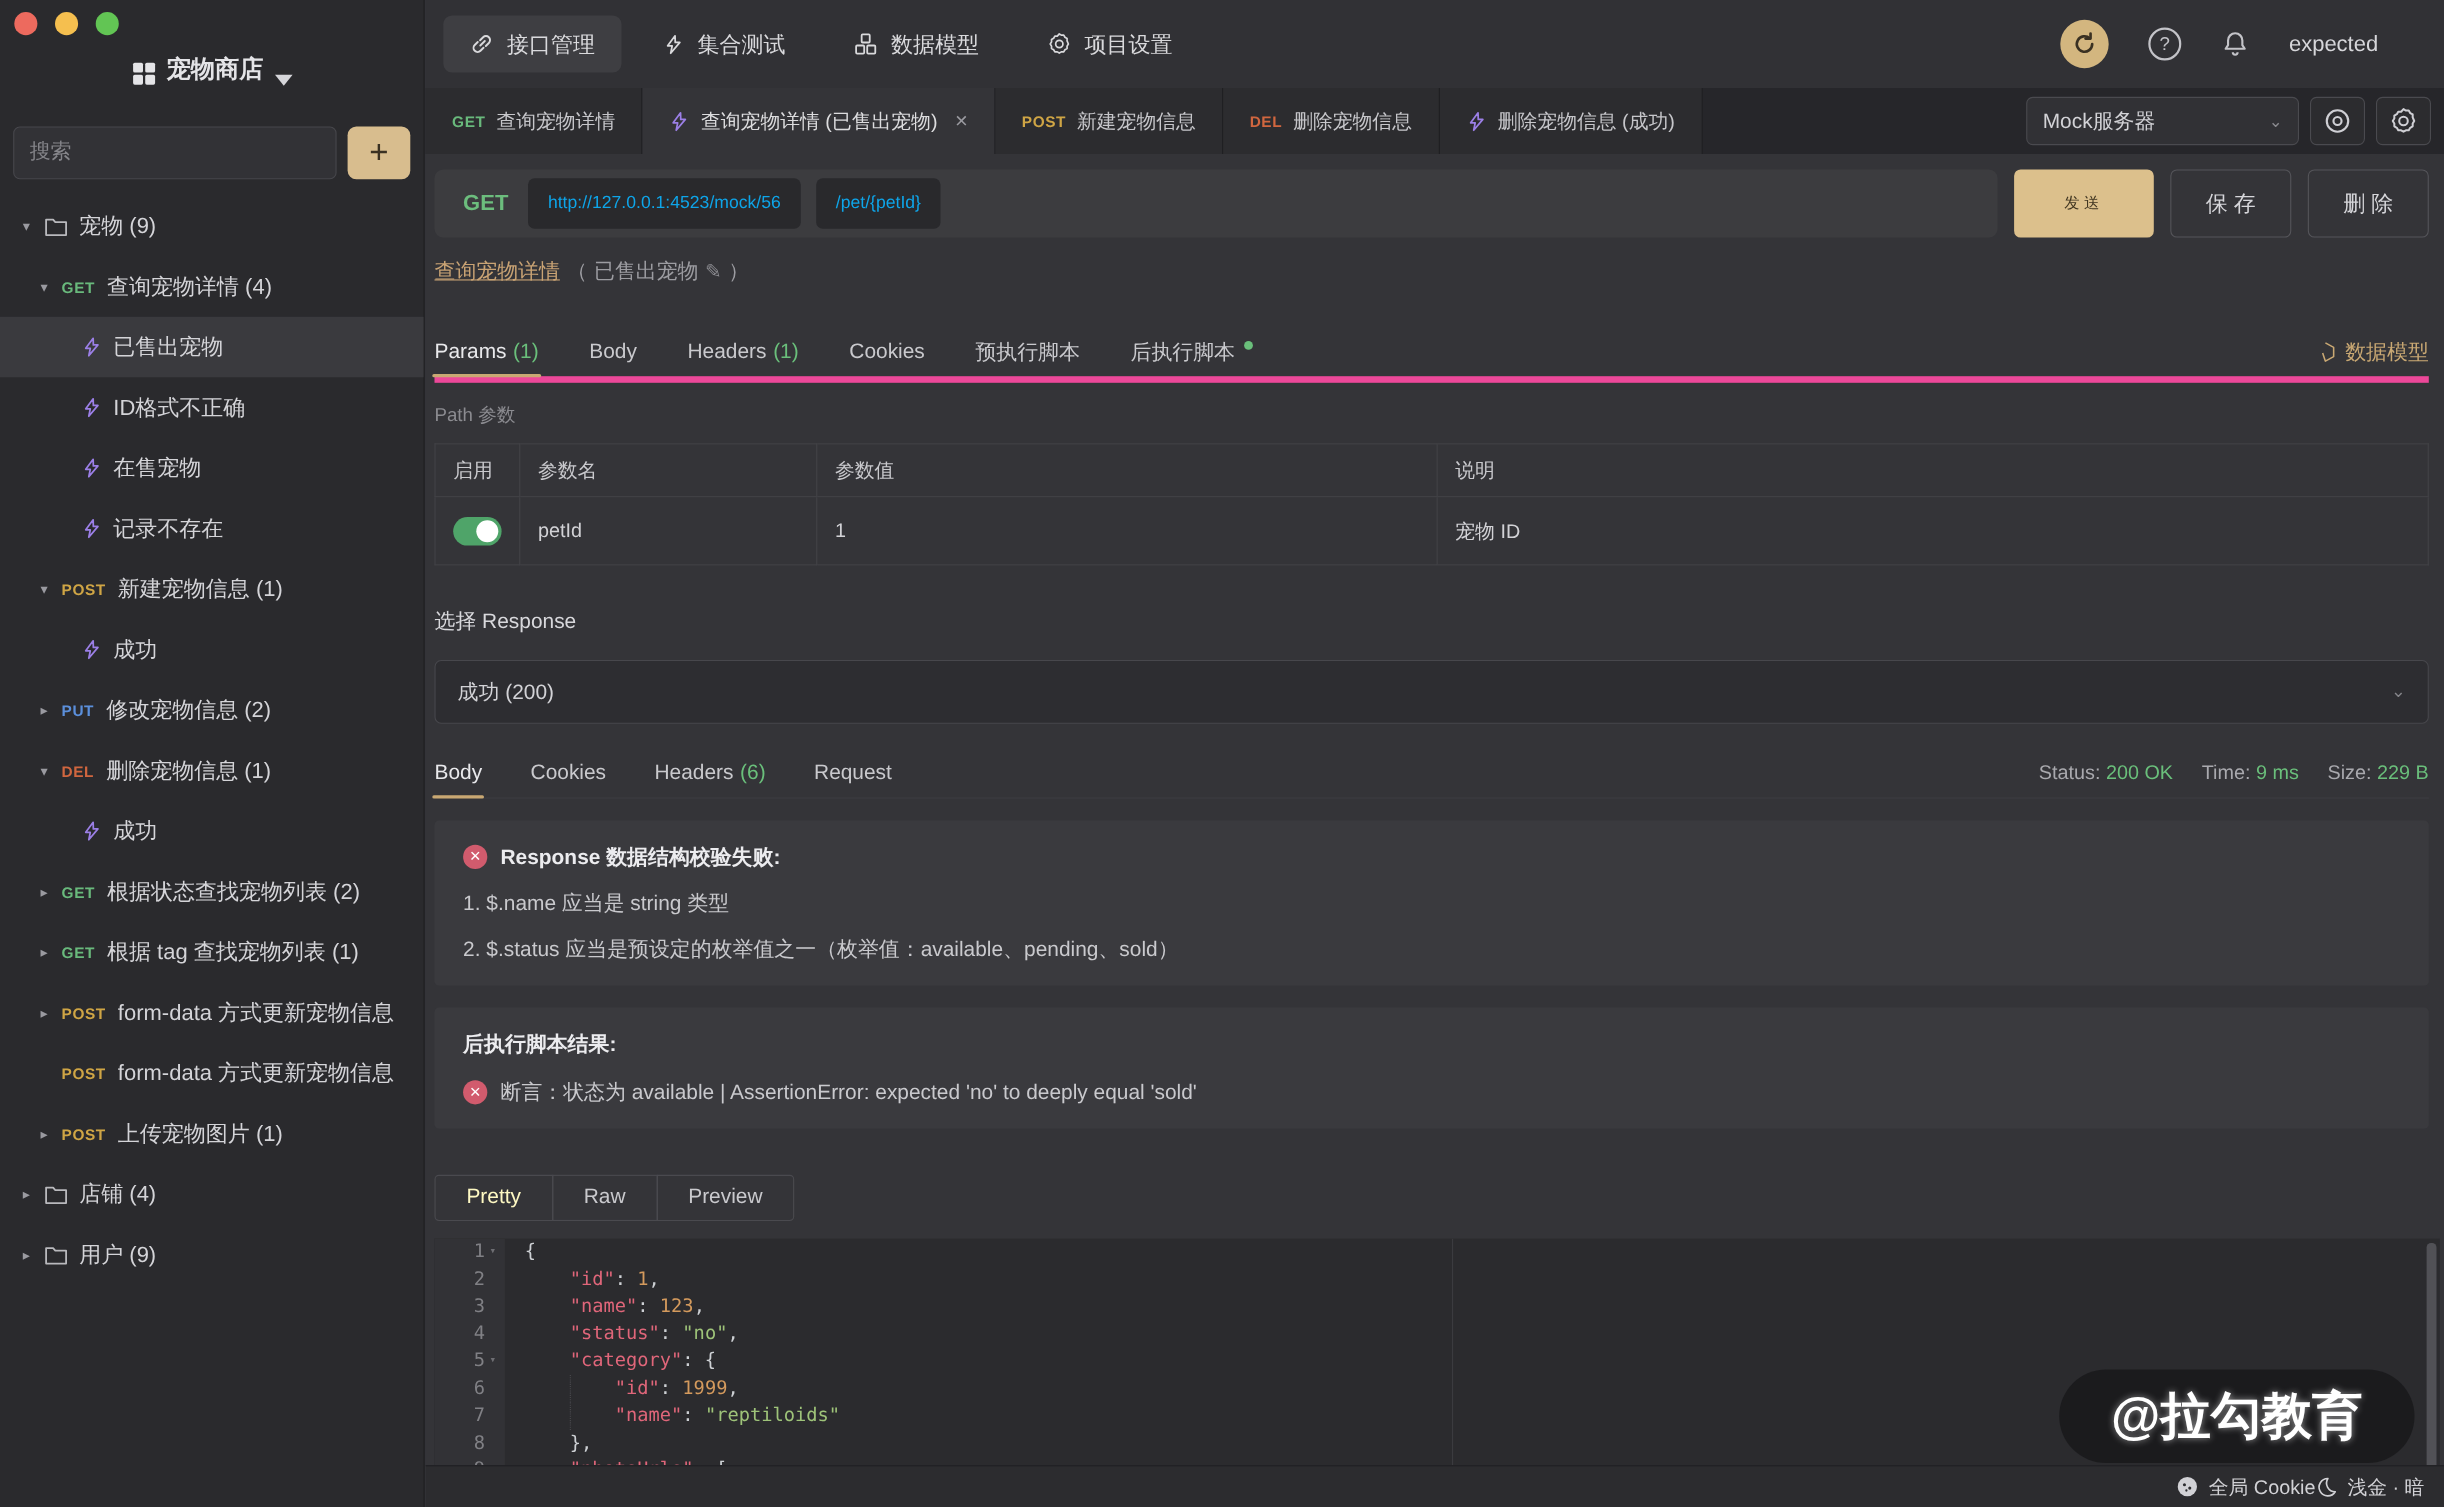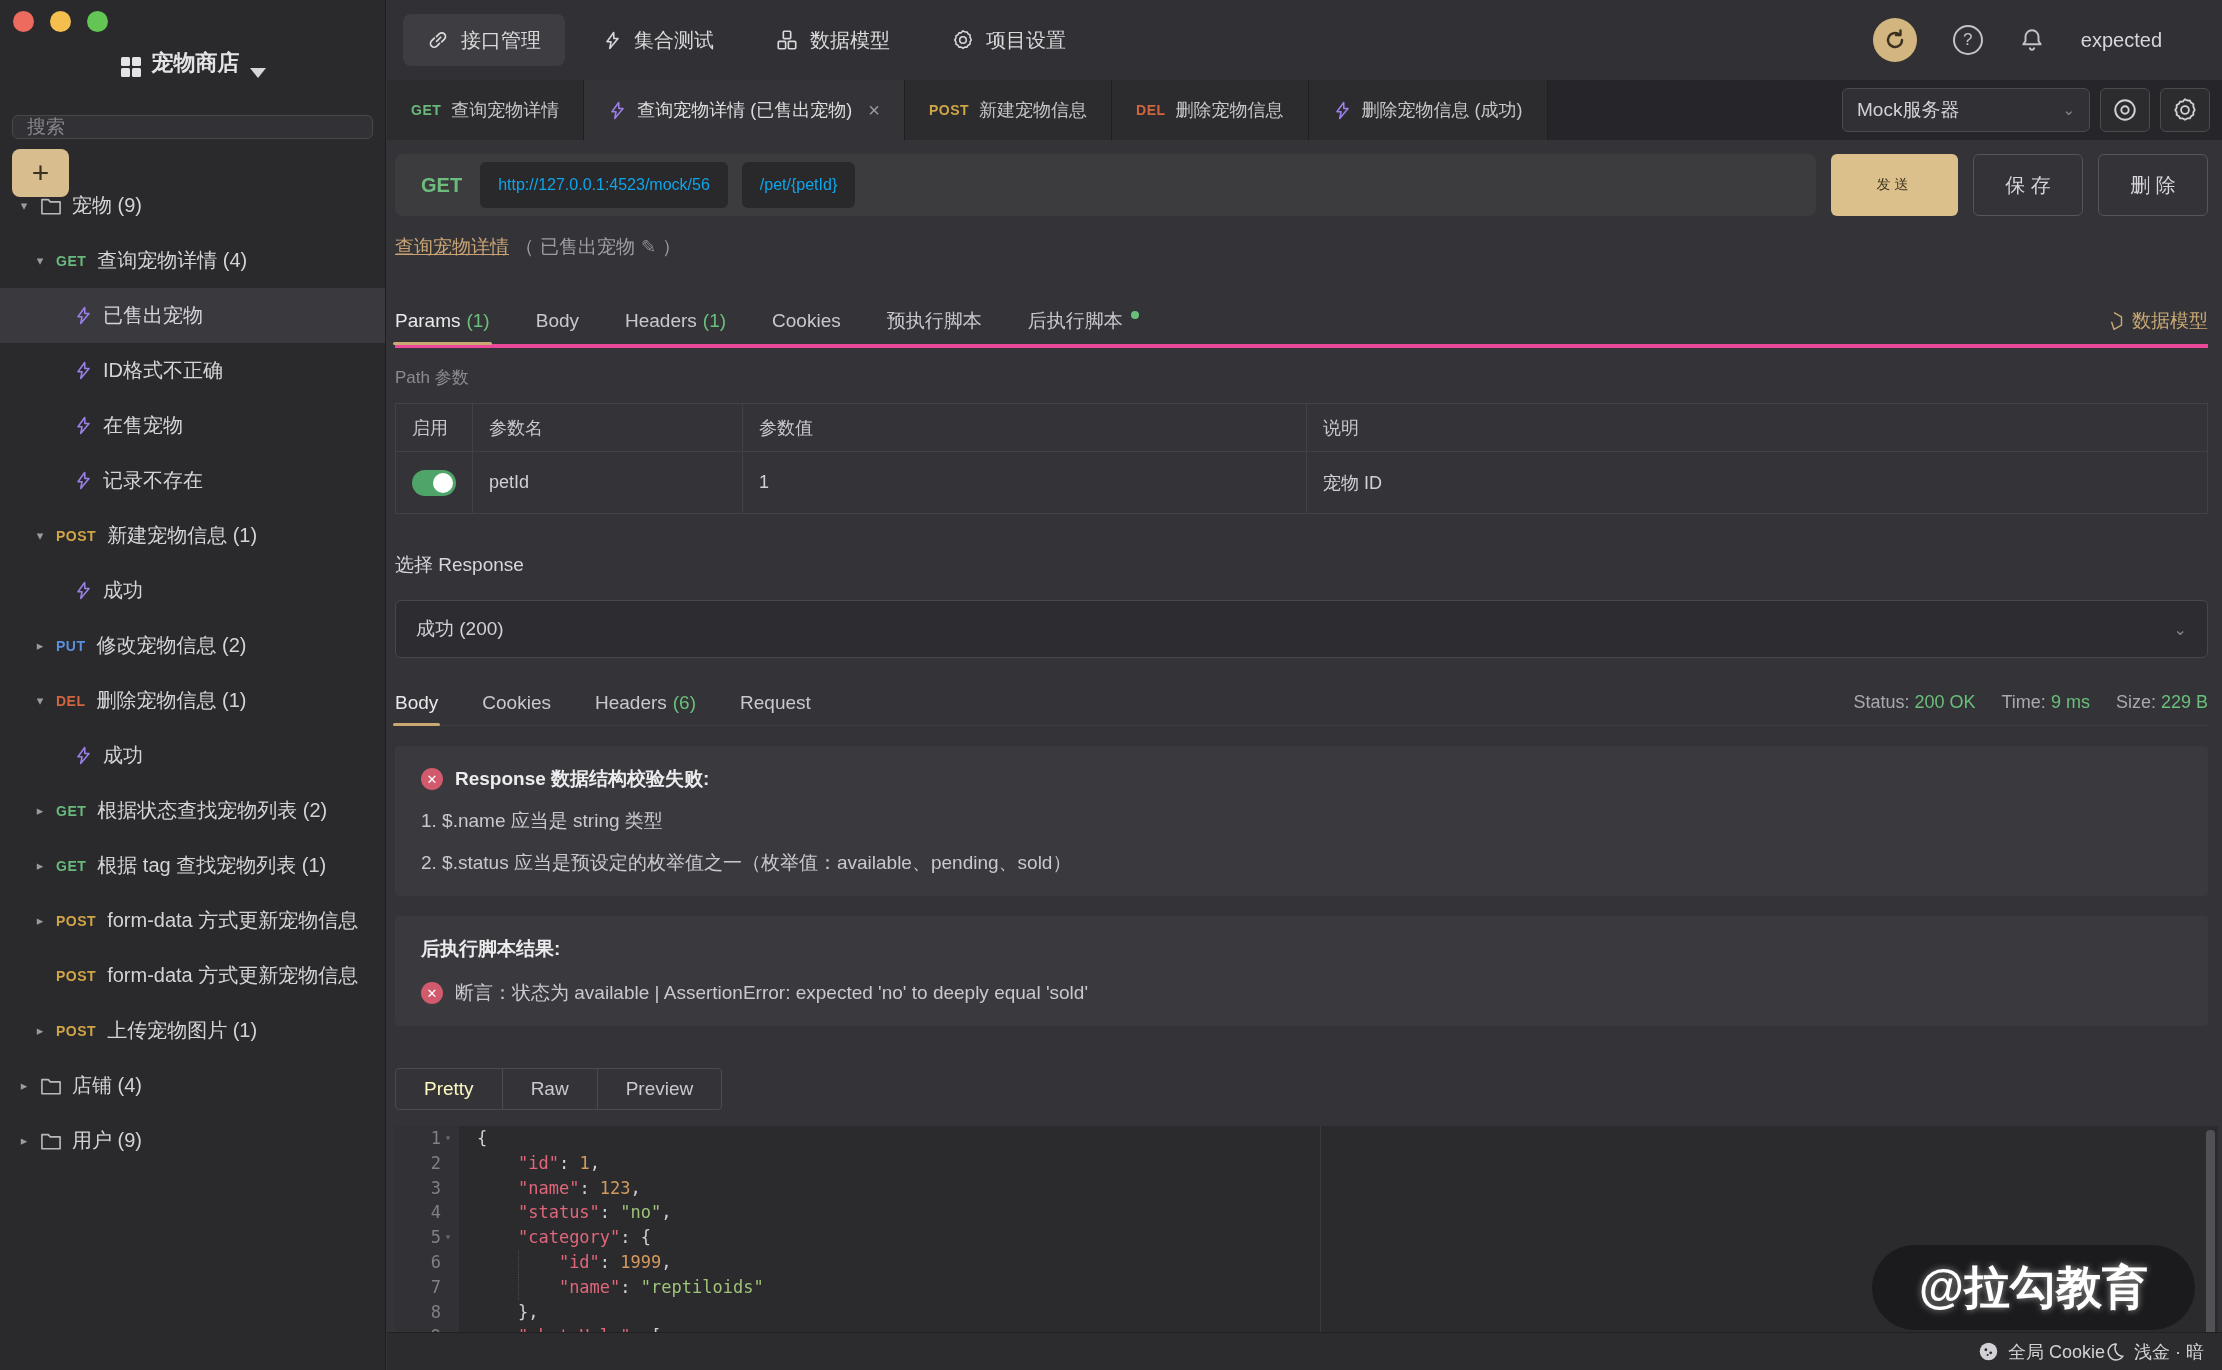--- a/index.html
+++ b/index.html
@@ -11,21 +11,21 @@
   .sidebar { position:absolute; left:0; top:0; width:386px; height:1370px;
     background:#2a2a2d; border-right:1px solid #1e1e21; }
   .traffic { position:absolute; top:11px; left:13px; display:flex; gap:16px; }
   .traffic span { width:21px; height:21px; border-radius:50%; display:block; }
   .t-close{ background:#ed6a5e; } .t-min{ background:#f5bf4f; } .t-zoom{ background:#62c554; }
   .project { position:absolute; top:46px; left:0; width:100%; height:32px;
     display:flex; align-items:flex-end; justify-content:center; gap:10px; cursor:pointer; }
   .project .ptitle { color:#e4e4e7; font-size:22px; font-weight:bold; }
   .caret-down { width:0; height:0; border-left:8px solid transparent; border-right:8px solid transparent;
     border-top:10px solid #d6d6da; display:inline-block; }
-  .searchrow { position:absolute; top:115px; left:12px; right:12px; display:flex; gap:10px;flex-direction:column; }
+  .searchrow { position:absolute; top:115px; left:12px; right:12px; display:flex; gap:10px; }
   .search { flex:1; height:48px; background:#323236; border:1px solid #47474c; border-radius:6px;
     color:#d4d4d8; font-size:19px; padding:0 14px; outline:none; }
   .search::placeholder { color:#85858a; }
   .addbtn { width:57px; height:48px; background:#d8bd8e; border:none; border-radius:8px;
     color:#3a3122; font-size:30px; line-height:1; cursor:pointer; }
   .tree { position:absolute; top:178px; left:0; right:0; }
   .trow { height:55px; display:flex; align-items:center; color:#d4d4d8; font-size:20px; cursor:pointer; white-space:nowrap; }
   .trow.sel { background:#3a3a3e; }
   .tcaret { width:16px; font-size:13px; color:#9a9aa0; text-align:center; flex:0 0 16px; margin-right:8px; }
   .tspacer { flex:0 0 24px; }
@@ -75,21 +75,21 @@
     font-size:14px; letter-spacing:4px; cursor:pointer; }
   .btn-ghost { width:110px; background:none; border:1px solid #55555a; color:#d6d6da; border-radius:6px;
     font-size:20px; cursor:pointer; }
 
   .breadcrumb { margin-top:18px; height:26px; font-size:19px; display:flex; align-items:center; gap:6px; }
   .bc-api { color:#c9a374; text-decoration:underline; cursor:pointer; }
   .bc-dim { color:#9c9ca1; }
   .bc-edit { color:#8a8a8f; font-size:18px; cursor:pointer; }
 
   .reqtabs { margin-top:38px; height:50px; display:flex; align-items:center; gap:46px;
-    border-bottom:4px solid #ec4899; position:relative; }
+    border-bottom:6px solid #ec4899; position:relative; }
   .rtab { position:relative; height:100%; display:flex; align-items:center; gap:6px;
     color:#c9c9cd; font-size:19px; cursor:pointer; white-space:nowrap; }
   .rtab.active { color:#e9e9ec; }
   .rtab.active::after { content:""; position:absolute; left:-2px; right:-2px; bottom:-1px; height:3px;
     background:#c9a873; border-radius:2px; }
   .count { color:#6abf7b; }
   .gdot { width:8px; height:8px; border-radius:50%; background:#6abf7b; margin-left:2px; margin-top:-12px; }
   .gencode { margin-left:auto; color:#c9a873; font-size:19px; display:flex; align-items:center; gap:8px; cursor:pointer; }
 
   .pathlabel { margin-top:18px; color:#8b8b90; font-size:17px; }

